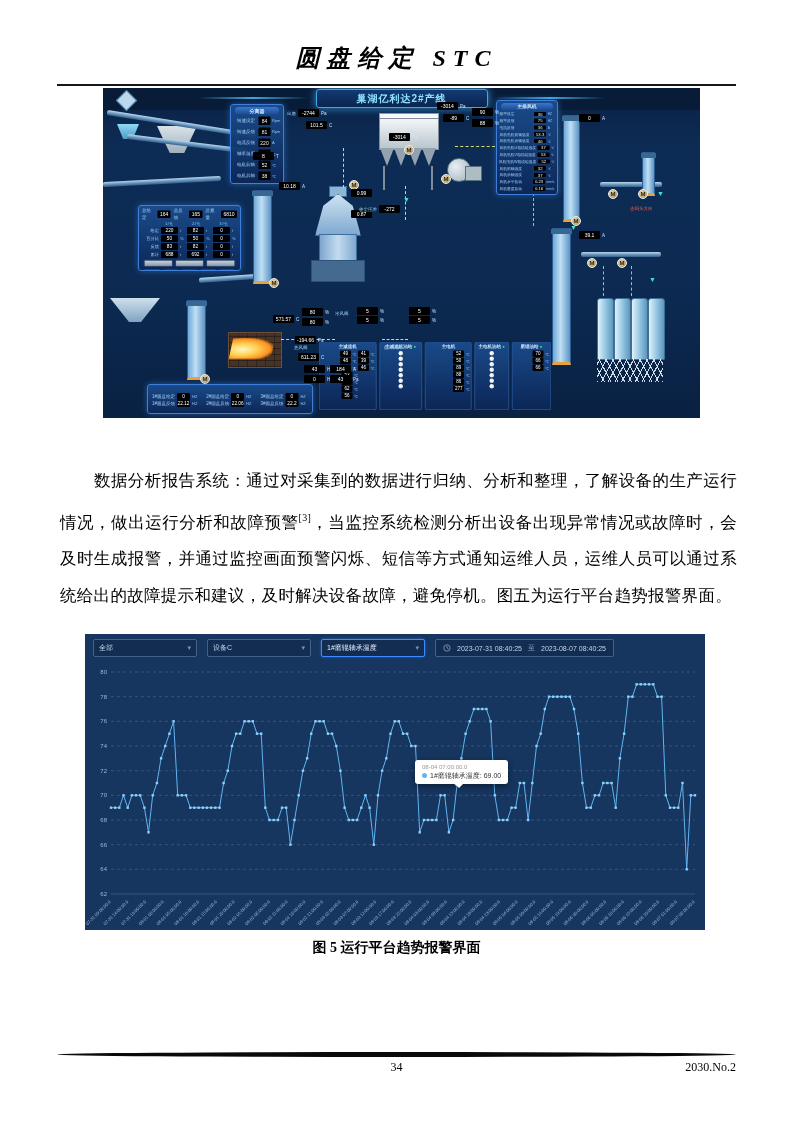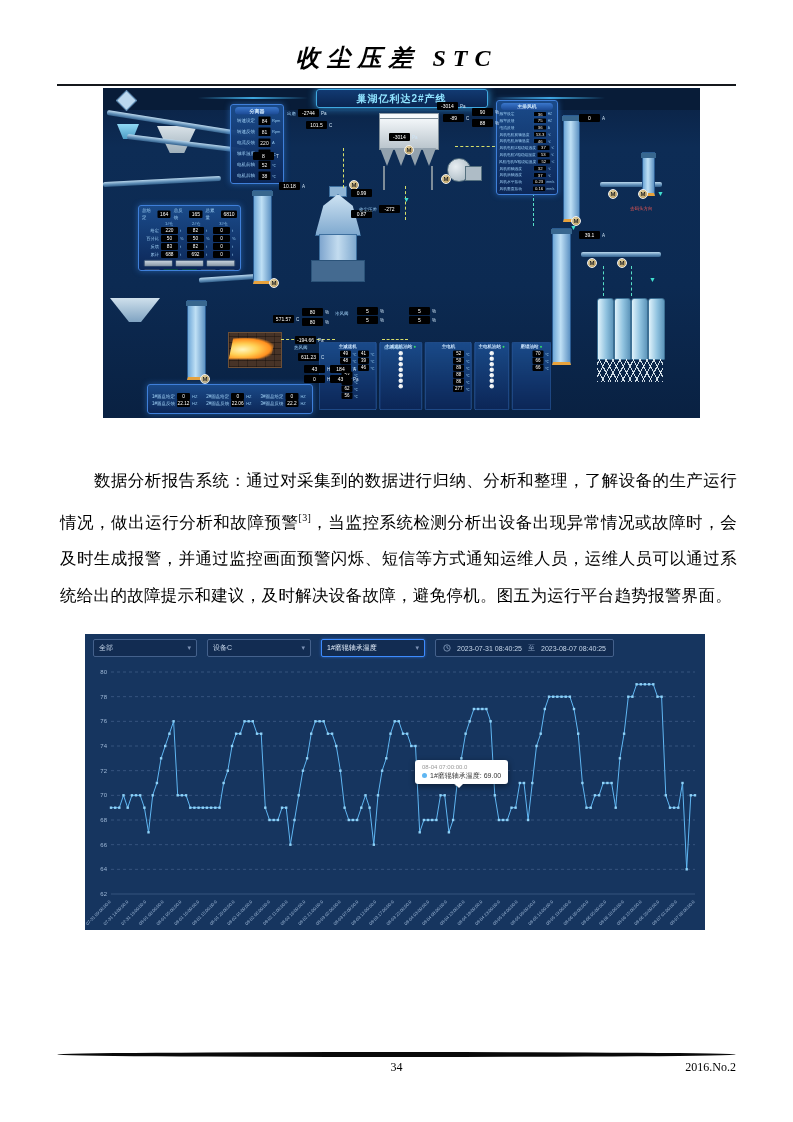--- a/index.html
+++ b/index.html
@@ -139,21 +139,21 @@
        border-right:4px solid transparent;border-top:4px solid #fff;}
   .ttp .t1{color:#999;font-size:6px;line-height:8px;}
   .ttp .t2{color:#333;font-size:7px;line-height:10px;white-space:nowrap;}
   .ttp .t2 .dotb{display:inline-block;width:5px;height:5px;border-radius:50%;background:#5fb6f2;margin-right:3px;}
 </style>
 </head>
 <body>
 
 <div class="page">
 
-  <div class="hdr">收尘压差 STC</div>
+  <div class="hdr">圆盘给定 STC</div>
   <div class="hrule"></div>
 
   <div class="dash">
     <div class="topstrip"></div>
     <div class="wing wingL"></div>
     <div class="wing wingR"></div>
     <div class="banner">巢湖亿利达2#产线</div>
 
     <div class="cyc"></div>
     <div class="hop1"></div>
@@ -938,18 +938,19 @@
         <rect x="608.8" y="132.1" width="2.4" height="2.4" fill="#8fd2f7"></rect>
         <circle cx="372.22857142857146" cy="121" r="2.6" fill="#5fb6f2" stroke="#ffffff" stroke-width="1"></circle>
       </svg>
 
     <div class="ttp">
       <div class="t1">08-04 07:00:00.0</div>
       <div class="t2"><span class="dotb"></span><span id="ttp-text">1#磨辊轴承温度: 69.00</span></div>
     </div>
   </div>
 
+  <div class="cap cap5">图 5  运行平台趋势报警界面</div>
 
 
   <div class="frule"></div>
   <div class="fpage">34</div>
-  <div class="fissue">2016.No.2</div>
+  <div class="fissue">2030.No.2</div>
 </div>
 
 </body></html>

